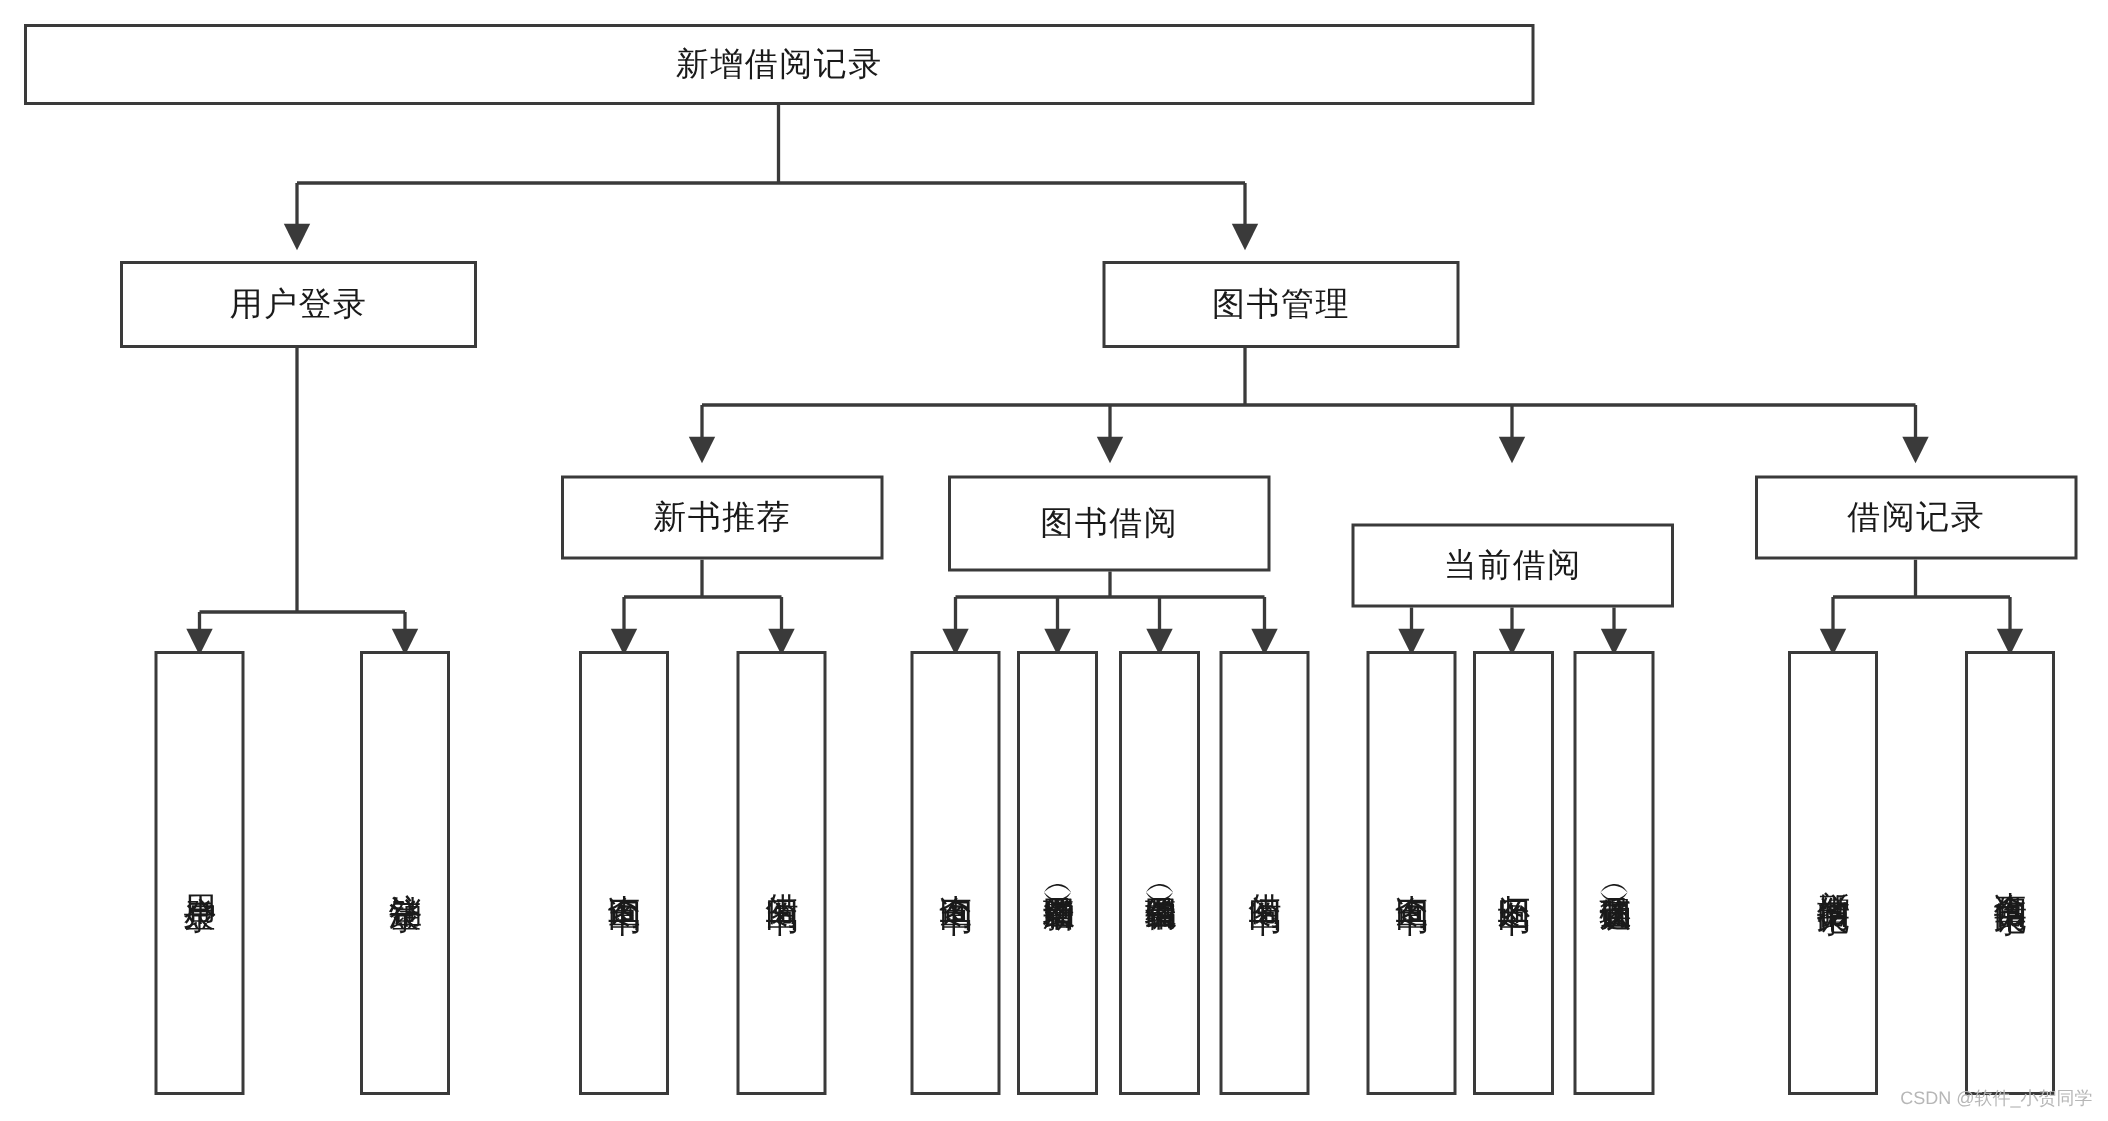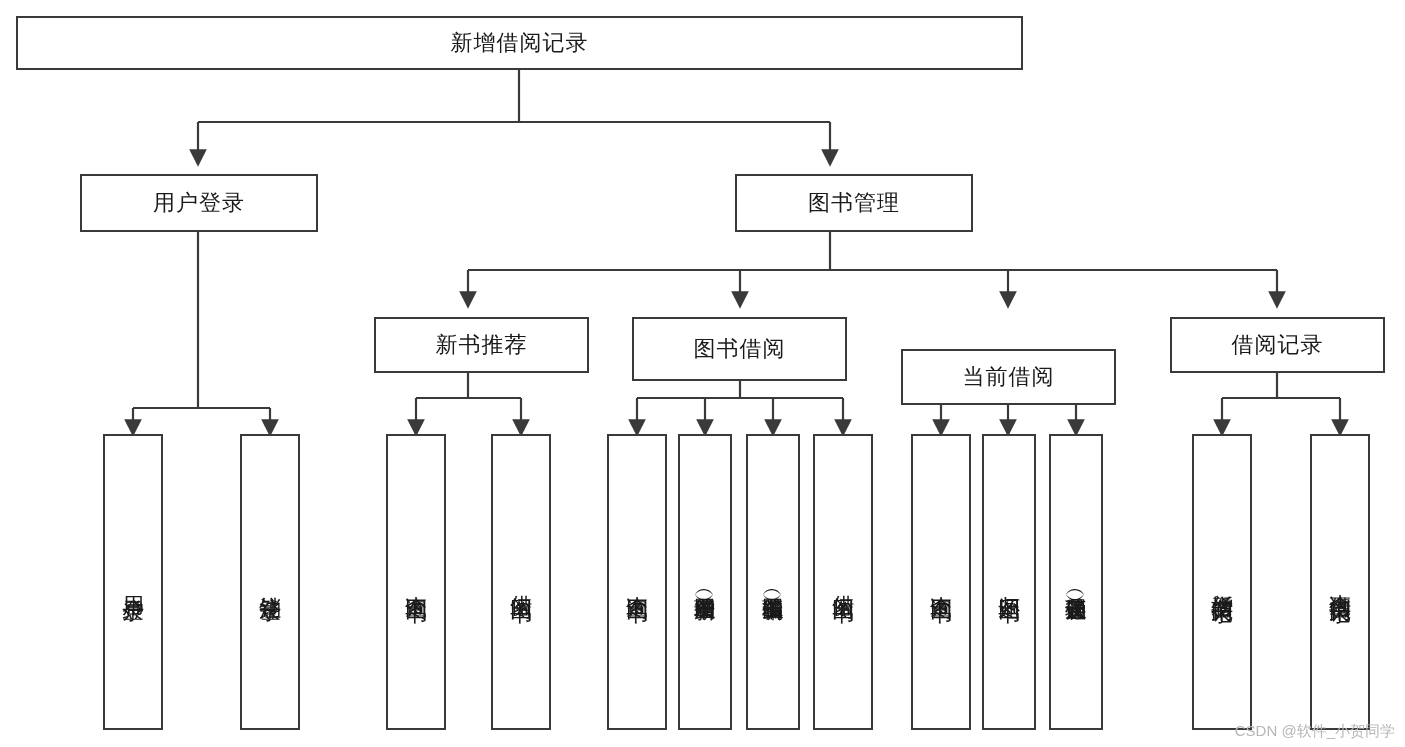--- a/index.html
+++ b/index.html
@@ -52,21 +52,21 @@
     font-size: 21px;
     letter-spacing: 0px;
   }
   .node.v span, .node.h span {
     display: block;
   }
   .watermark {
     position: absolute;
     right: 10px;
     bottom: 6px;
-    font-size: 15px;
+    font-size: 12px;
     color: #b7b7b7;
     white-space: nowrap;
   }
 </style>
 </head>
 <body>
 
 <div id="canvas">
 
   <svg class="lines" viewBox="0 0 1405 747">

